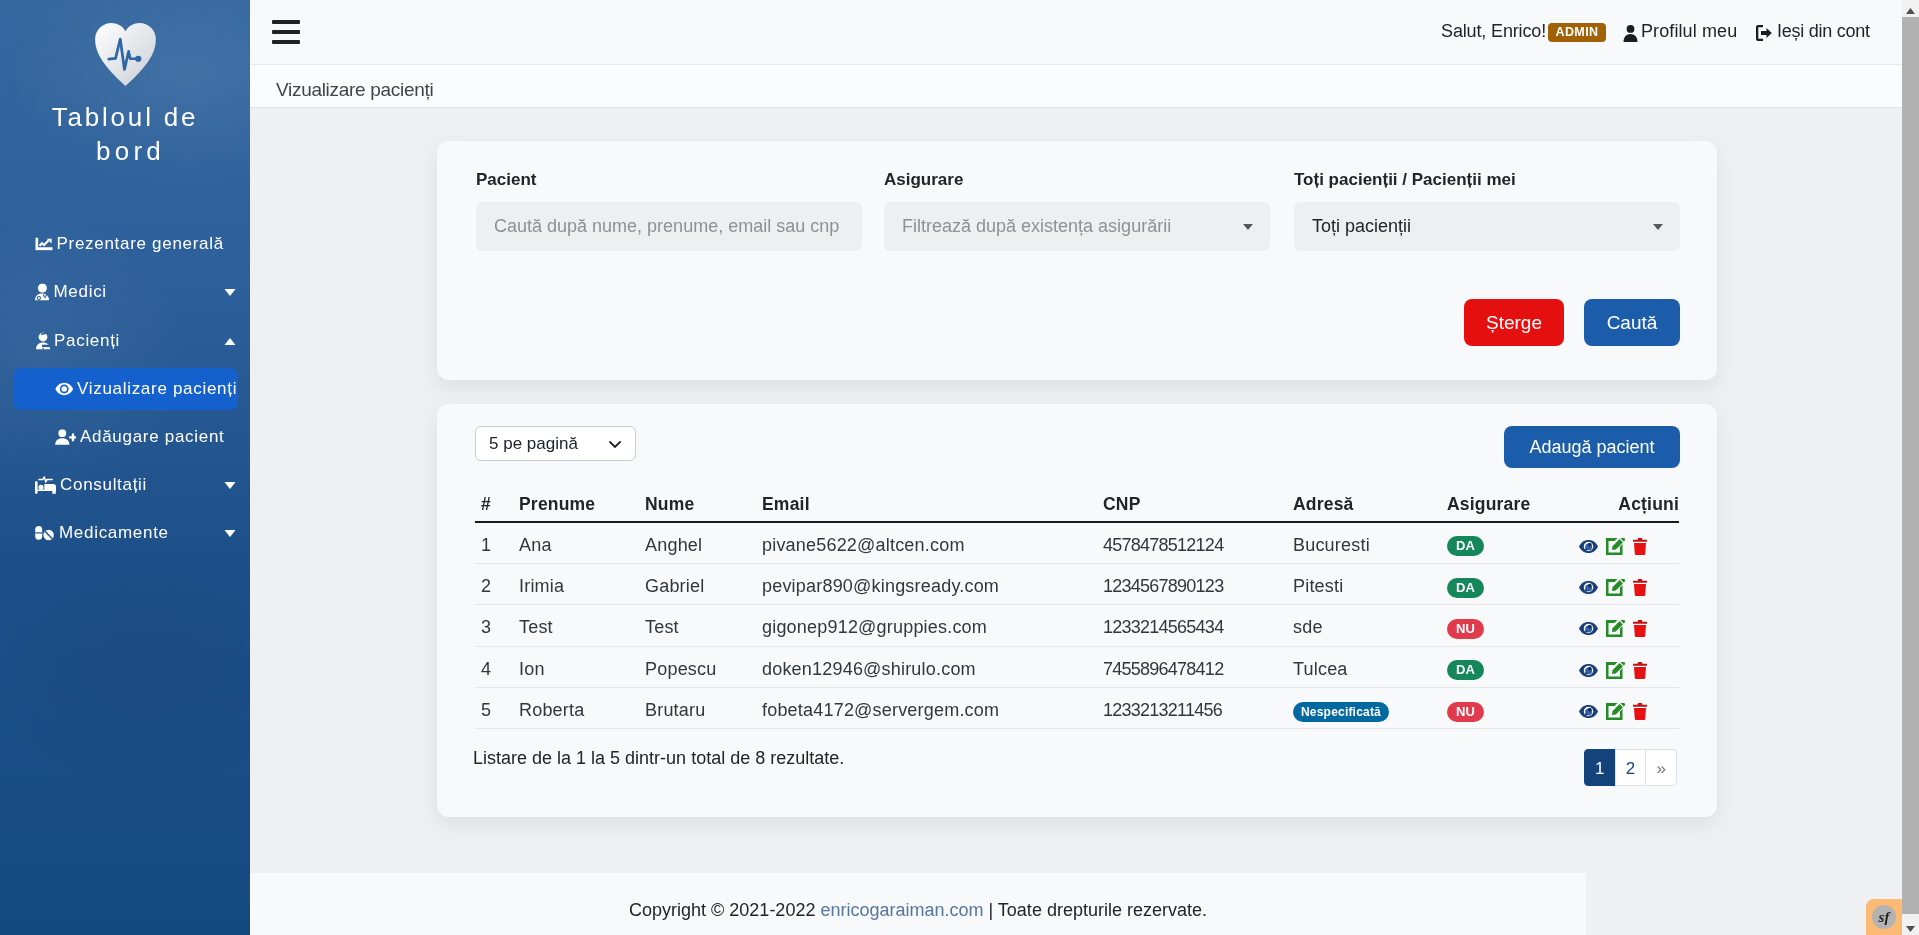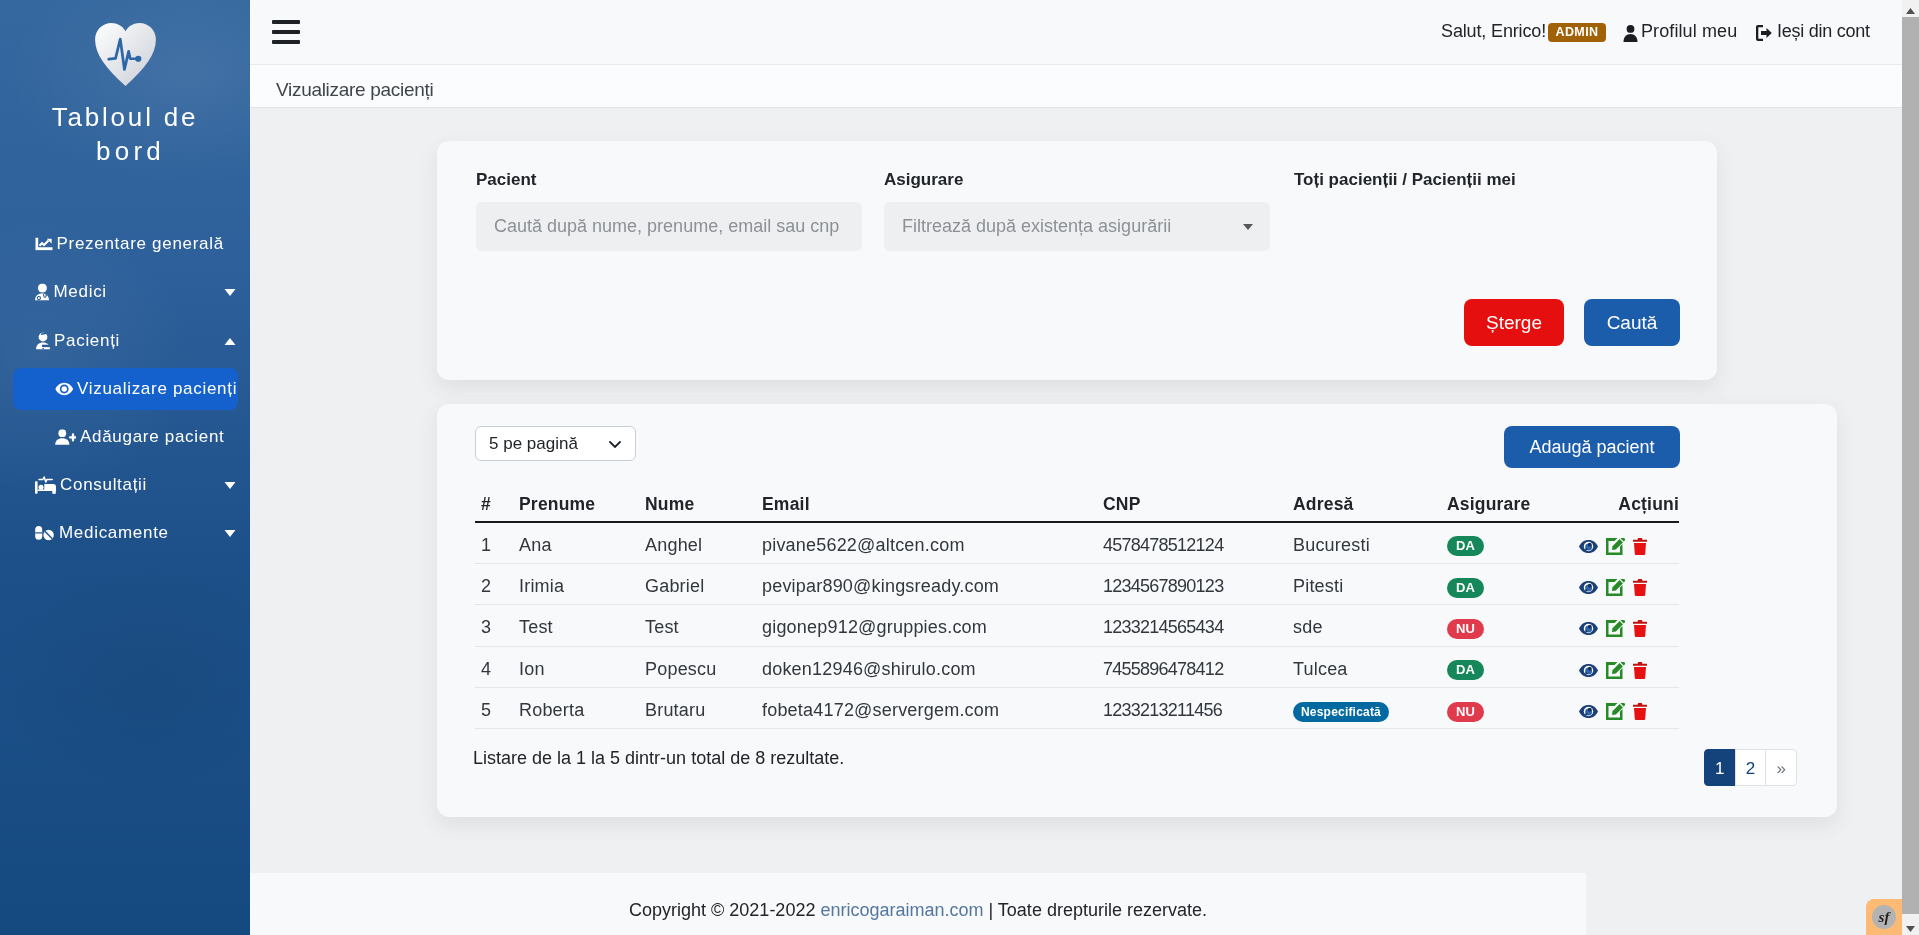--- a/index.html
+++ b/index.html
@@ -33,21 +33,21 @@
   #crumb span { position:absolute; left:26px; top:14px; font-size:19px; letter-spacing:-.3px; color:#40454b; }
 
   
   #footer { position:absolute; left:250px; top:873px; width:1336px; height:62px; background:#f8f9fa; font-size:18px; color:#212529; text-align:center; }
   #footer .in { margin-top:27px; }
   #footer a { color:#55779f; text-decoration:none; }
 
   
   .card { position:absolute; background:#f8f9fa; border-radius:12px; box-shadow:0 8px 20px rgba(70,80,95,.10); }
   #card1 { left:437px; top:141px; width:1280px; height:239px; }
-  #card2 { left:437px; top:404px; width:1400px; height:413px; }
+  #card2 { left:437px; top:404px; width:1280px; height:413px; }
 
   .flabel { position:absolute; top:29px; font-size:17px; font-weight:bold; color:#212529; }
   .field { position:absolute; top:61px; width:386px; height:49px; background:#edeff1; border-radius:6px; font-size:18px; line-height:49px; padding-left:18px; }
   .field .car { position:absolute; right:17px; top:22px; width:0; height:0; border-left:5px solid transparent; border-right:5px solid transparent; border-top:6px solid #55585c; }
   .btn { position:absolute; color:#fff; font-size:19px; text-align:center; border-radius:8px; }
 
   
   #tbl { position:absolute; left:38px; top:85px; width:1204px; border-collapse:collapse; table-layout:fixed; }
   #tbl th { font-size:17.5px; font-weight:bold; color:#212529; text-align:left; height:33px; padding-bottom:2px; vertical-align:middle; border-bottom:2.5px solid #1a1a1a; letter-spacing:.2px; }
   #tbl td { font-size:18px; color:#32373d; height:41.4px; padding-top:5px; vertical-align:middle; border-bottom:1px solid #e4e6e8; letter-spacing:.2px; }
@@ -197,20 +197,21 @@
 <div id="crumb">
     <span>Vizualizare pacienți</span>
   </div>
 
 <div class="card" id="card1">
   <div class="flabel" style="left:39px;">Pacient</div>
   <div class="field" style="left:39px; color:#8d9196;">Caută după nume, prenume, email sau cnp</div>
   <div class="flabel" style="left:447px;">Asigurare</div>
   <div class="field" style="left:447px; color:#8d9196;">Filtrează după existența asigurării<span class="car"></span></div>
   <div class="flabel" style="left:857px;">Toți pacienții / Pacienții mei</div>
+  <div class="field" style="left:857px; color:#212529;">Toți pacienții<span class="car"></span></div>
   <div class="btn" style="left:1027px; top:158px; width:100px; height:47px; line-height:47px; background:#e60f0f;">Șterge</div>
   <div class="btn" style="left:1147px; top:158px; width:96px; height:47px; line-height:47px; background:#1b5cab;">Caută</div>
 </div>
 
 <div class="card" id="card2">
   <div class="abs" style="left:38px; top:22px; width:161px; height:35px; background:#fff; border:1px solid #c9ced4; border-radius:6px; font-size:17px; line-height:33px; padding-left:13px; color:#212529;">5 pe pagină
     <svg class="abs" style="right:14px; top:14px;" width="12" height="7" viewBox="0 0 12 7">
         <path d="M1 1 L6 6 L11 1" fill="none" stroke="#212529" stroke-width="1.8" stroke-linecap="round"></path>
       </svg>
   </div>

